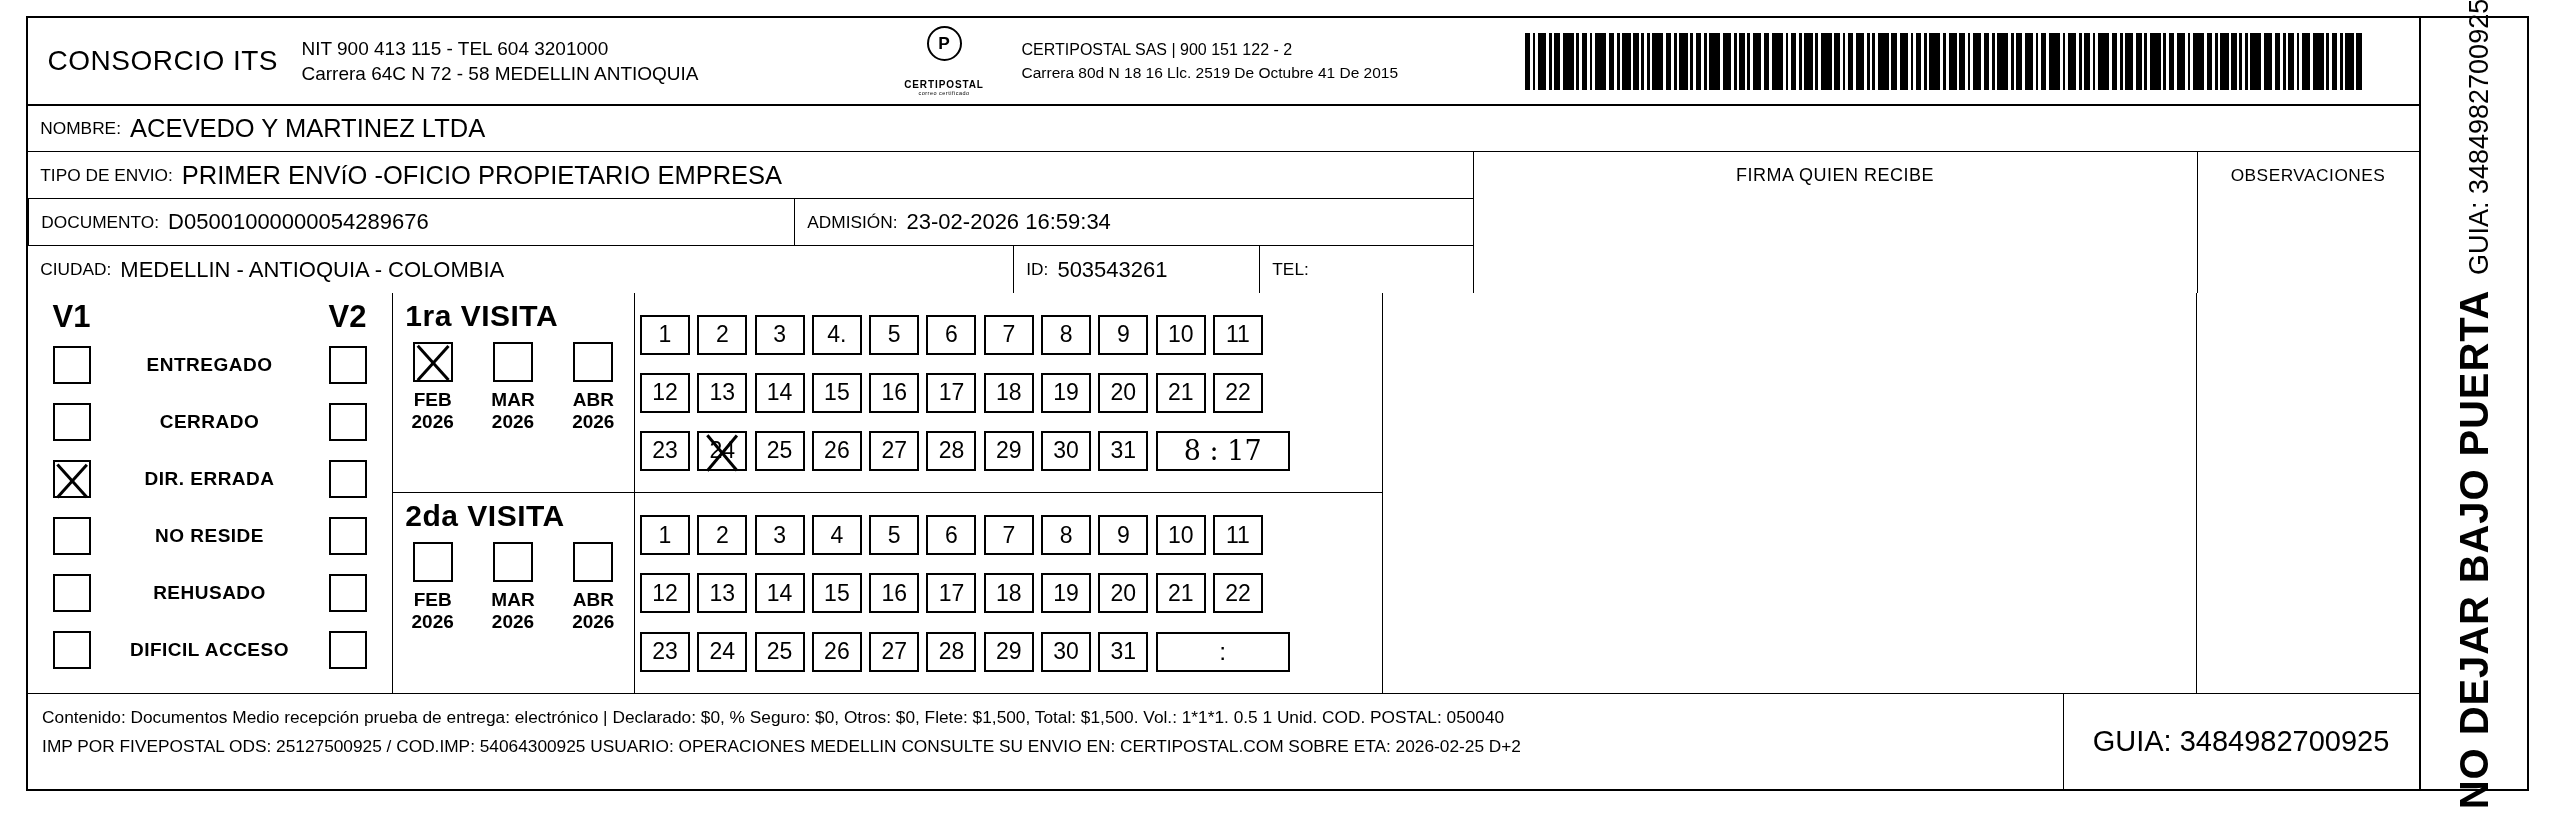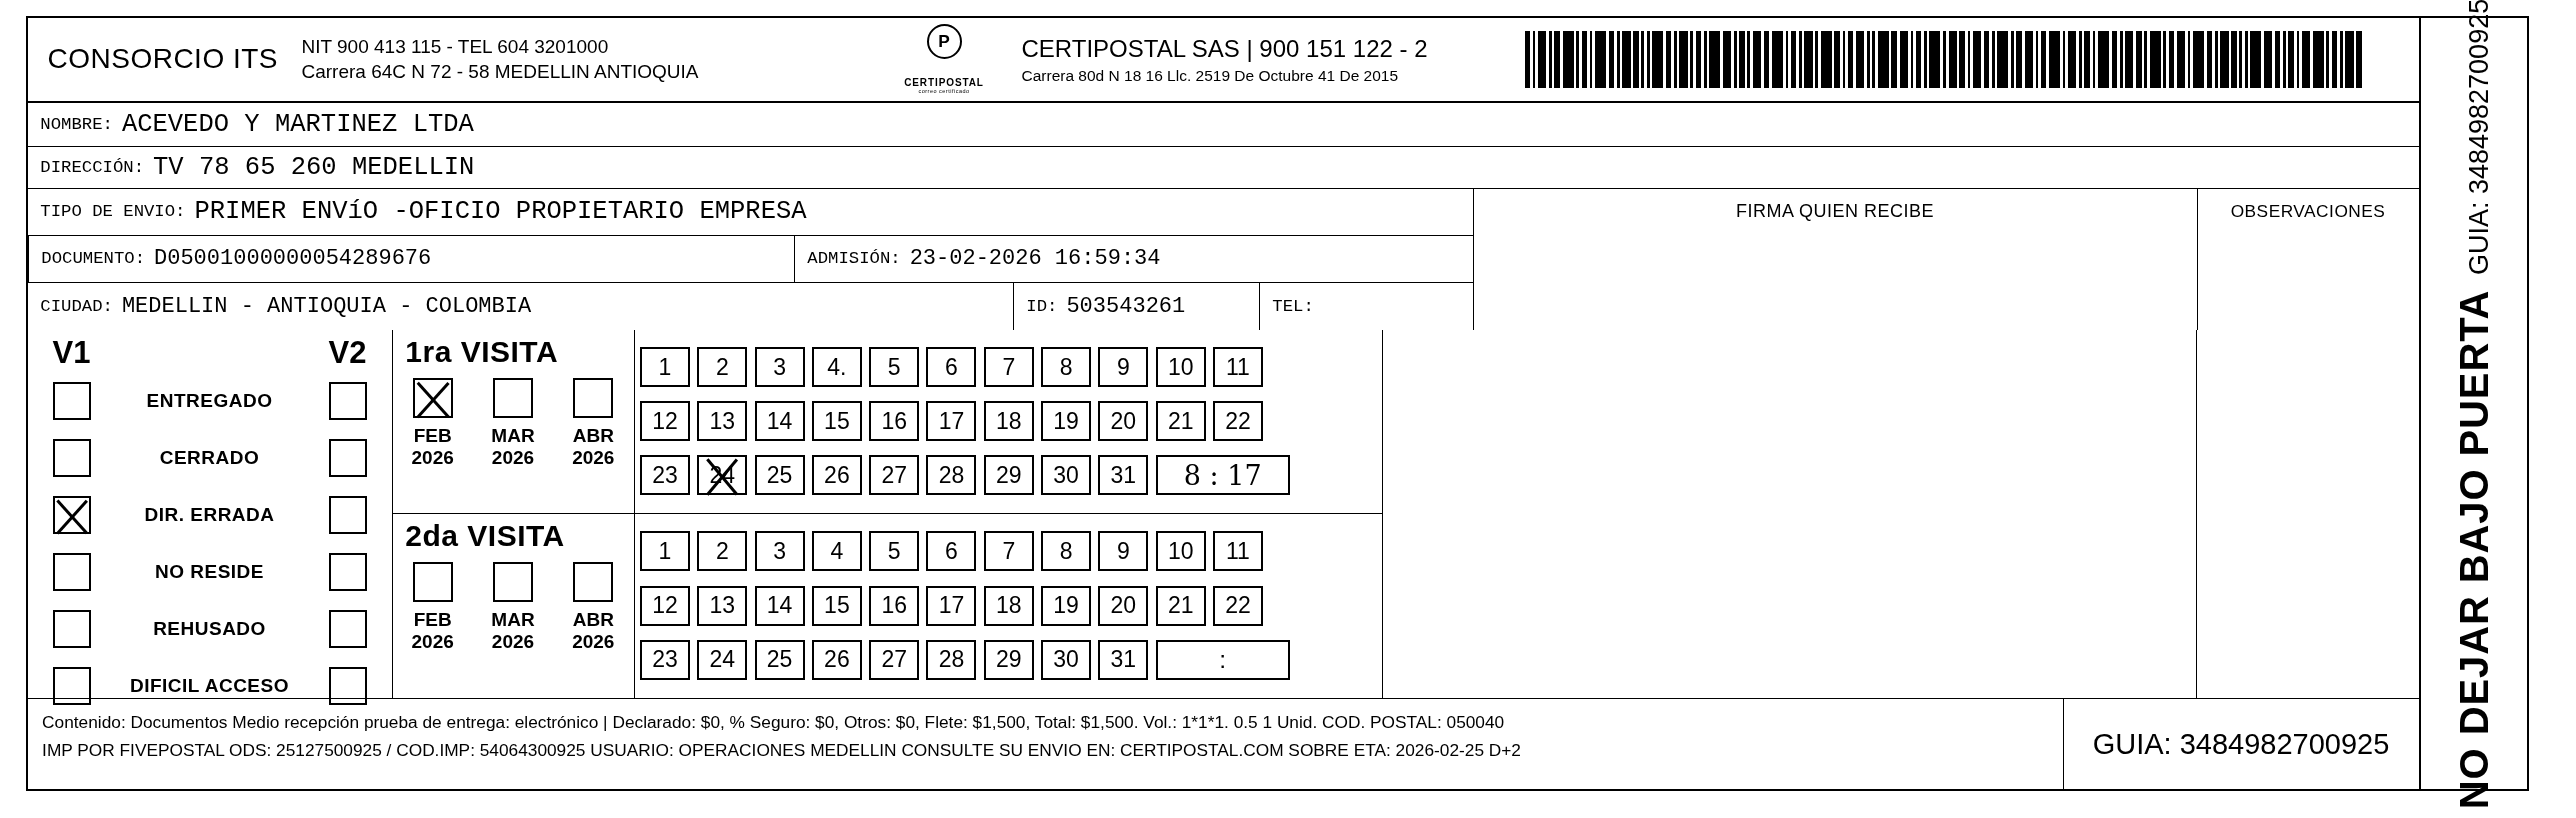--- a/index.html
+++ b/index.html
@@ -115,21 +115,21 @@
   .logo-sub {
     font-size: 5.5px;
     letter-spacing: 0.5px;
   }
   .hdr-company {
     flex: 1 1 auto;
     font-size: 19px;
     line-height: 1.4;
     box-sizing: border-box;
   }
-  .hdr-company .c1 { font-size: 24px; }
+  .hdr-company .c1 { font-size: 16px; }
   .hdr-company .c2 { font-size: 15.5px; }
   .hdr-barcode {
     width: 930px;
     display: flex;
     align-items: center;
     justify-content: flex-start;
     padding-left: 36px;
     box-sizing: border-box;
   }
   .barcode {
@@ -144,21 +144,20 @@
     margin-right: 2.7px;
   }
 
   
   .row {
     display: flex;
     flex-direction: row;
     align-items: center;
     border-bottom: 1.8px solid #000;
     box-sizing: border-box;
-    font-family: Liberation Mono, monospace;
   }
   .cell {
     display: flex;
     flex-direction: row;
     align-items: baseline;
     padding-left: 12.8px;
     box-sizing: border-box;
     height: 100%;
   }
   .k {
@@ -551,26 +550,20 @@
         </div>
       </div>
 
       <div class="row r-nombre">
         <div class="cell" style="width:100%;">
           <span class="k">NOMBRE:</span>
           <span class="v">ACEVEDO Y MARTINEZ LTDA</span>
         </div>
       </div>
 
-      <div class="row r-direccion">
-        <div class="cell" style="width:100%;">
-          <span class="k">DIRECCIÓN:</span>
-          <span class="v">TV 78    65   260 MEDELLIN</span>
-        </div>
-      </div>
 
       <div class="mid">
         <div class="mid-left">
           <div class="row r-tipo">
             <div class="cell" style="width:100%;">
               <span class="k">TIPO DE ENVIO:</span>
               <span class="v">PRIMER ENVíO -OFICIO PROPIETARIO EMPRESA</span>
             </div>
           </div>
           <div class="row r-placa">

